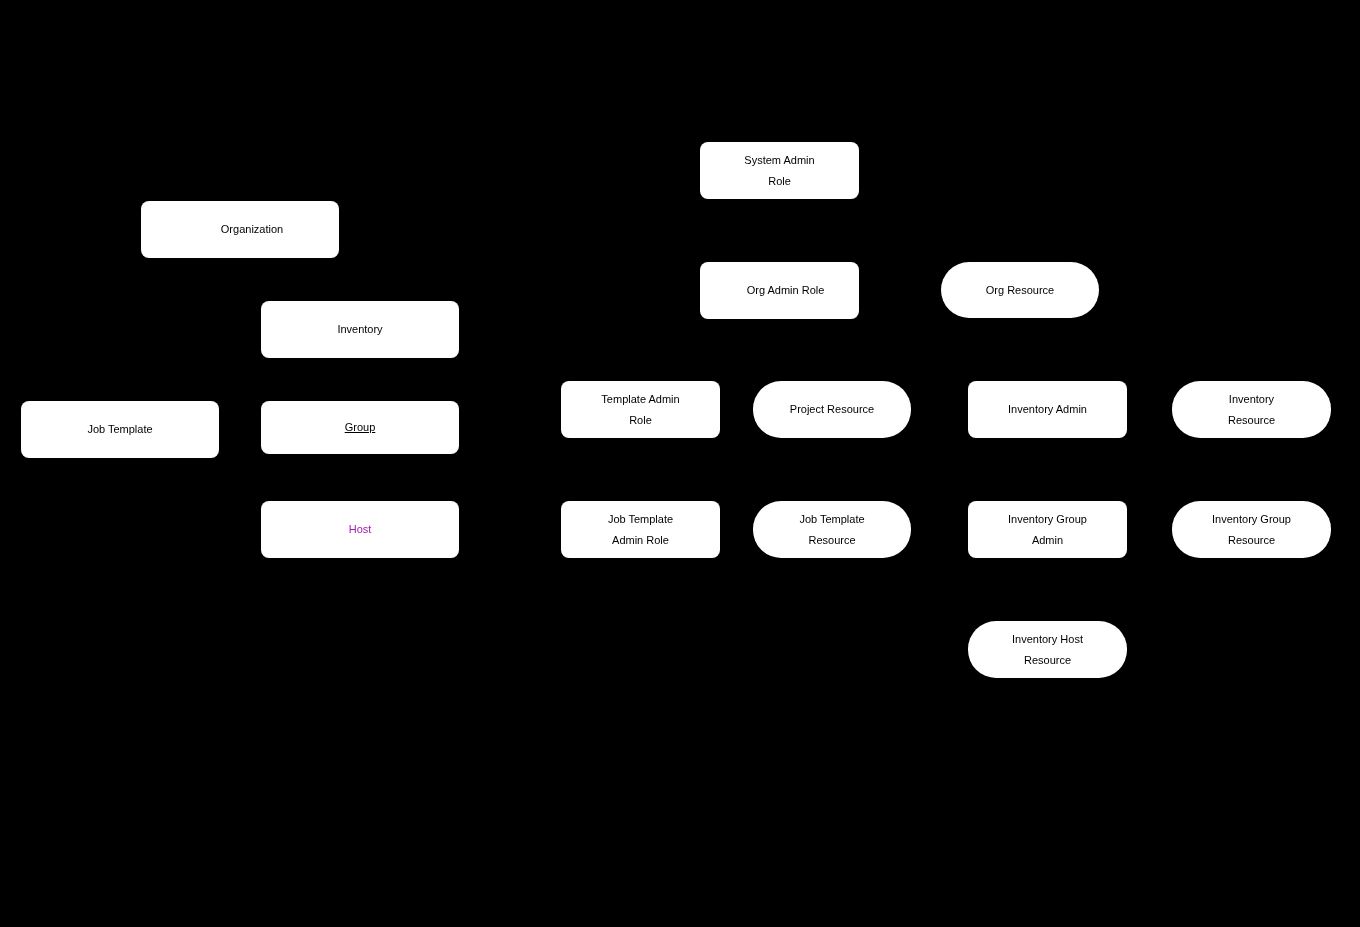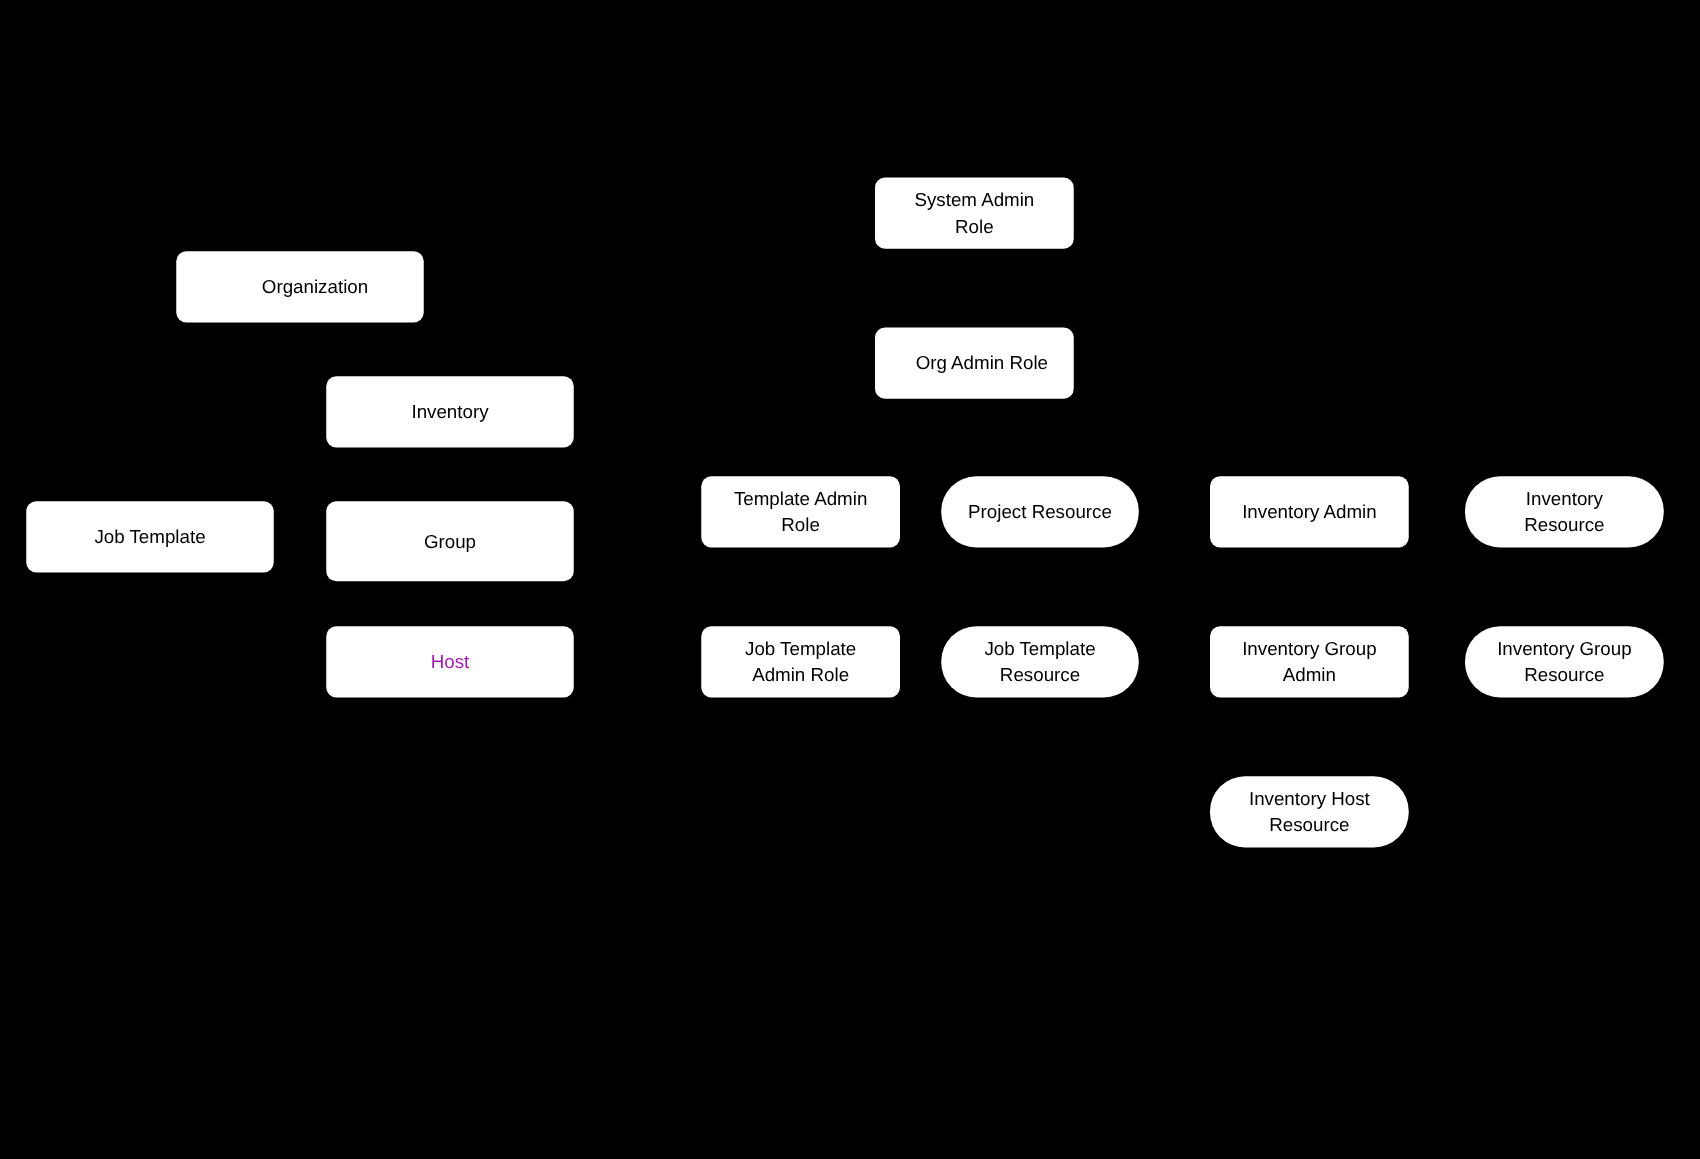--- a/index.html
+++ b/index.html
@@ -20,52 +20,55 @@
     background: #ffffff;
     color: #000000;
     display: flex;
     align-items: center;
     justify-content: center;
     box-sizing: border-box;
   }
   .node.rect { border-radius: 8px; }
   .node.pill { border-radius: 28px; }
   .node-label {
-    font-size: 15px;
+    font-size: 11px;
     line-height: 21px;
     text-align: center;
     white-space: pre-line;
     color: #000000;
   }
 </style>
 </head>
 <body>
 
 <div class="canvas" style="background: rgb(0, 0, 0);">
     <div class="node rect" style="left: 141px; top: 201px; width: 198px; height: 57px; background: rgb(255, 255, 255);">
       <span class="node-label" style="color: rgb(0, 0, 0); margin-left: 24px;">Organization</span>
     </div>
     <div class="node rect" style="left: 261px; top: 301px; width: 198px; height: 57px; background: rgb(255, 255, 255);">
       <span class="node-label" style="color: rgb(0, 0, 0);">Inventory</span>
     </div>
     <div class="node rect" style="left: 21px; top: 401px; width: 198px; height: 57px; background: rgb(255, 255, 255);">
       <span class="node-label" style="color: rgb(0, 0, 0);">Job Template</span>
     </div>
-    <div class="node rect" style="left: 261px; top: 401px; width: 198px; height: 64px; background: rgb(255, 255, 255);">
+    <div class="node rect" style="left: 261px; top: 401px; width: 198px; height: 53px; background: rgb(255, 255, 255); text-decoration: underline;">
       <span class="node-label" style="color: rgb(0, 0, 0);">Group</span>
     </div>
     <div class="node rect" style="left: 261px; top: 501px; width: 198px; height: 57px; background: rgb(255, 255, 255);">
       <span class="node-label" style="color: #a21caf;">Host</span>
     </div>
     <div class="node rect" style="left: 700px; top: 142px; width: 159px; height: 57px; background: rgb(255, 255, 255);">
       <span class="node-label" style="color: rgb(0, 0, 0);">System Admin
 Role</span>
     </div>
     <div class="node rect" style="left: 700px; top: 262px; width: 159px; height: 57px; background: rgb(255, 255, 255); padding-left: 12px;">
       <span class="node-label" style="color: rgb(0, 0, 0);">Org Admin Role</span>
+    </div>
+    <div class="node pill" style="left: 941px; top: 262px; width: 158px; height: 56px; background: rgb(255, 255, 255);">
+      <span class="node-label" style="color: rgb(0, 0, 0);">Org Resource</span>
     </div>
     <div class="node rect" style="left: 561px; top: 381px; width: 159px; height: 57px; background: rgb(255, 255, 255);">
       <span class="node-label" style="color: rgb(0, 0, 0);">Template Admin
 Role</span>
     </div>
     <div class="node pill" style="left: 753px; top: 381px; width: 158px; height: 57px; background: rgb(255, 255, 255);">
       <span class="node-label" style="color: rgb(0, 0, 0);">Project Resource</span>
     </div>
     <div class="node rect" style="left: 968px; top: 381px; width: 159px; height: 57px; background: rgb(255, 255, 255);">
       <span class="node-label" style="color: rgb(0, 0, 0);">Inventory Admin</span>

